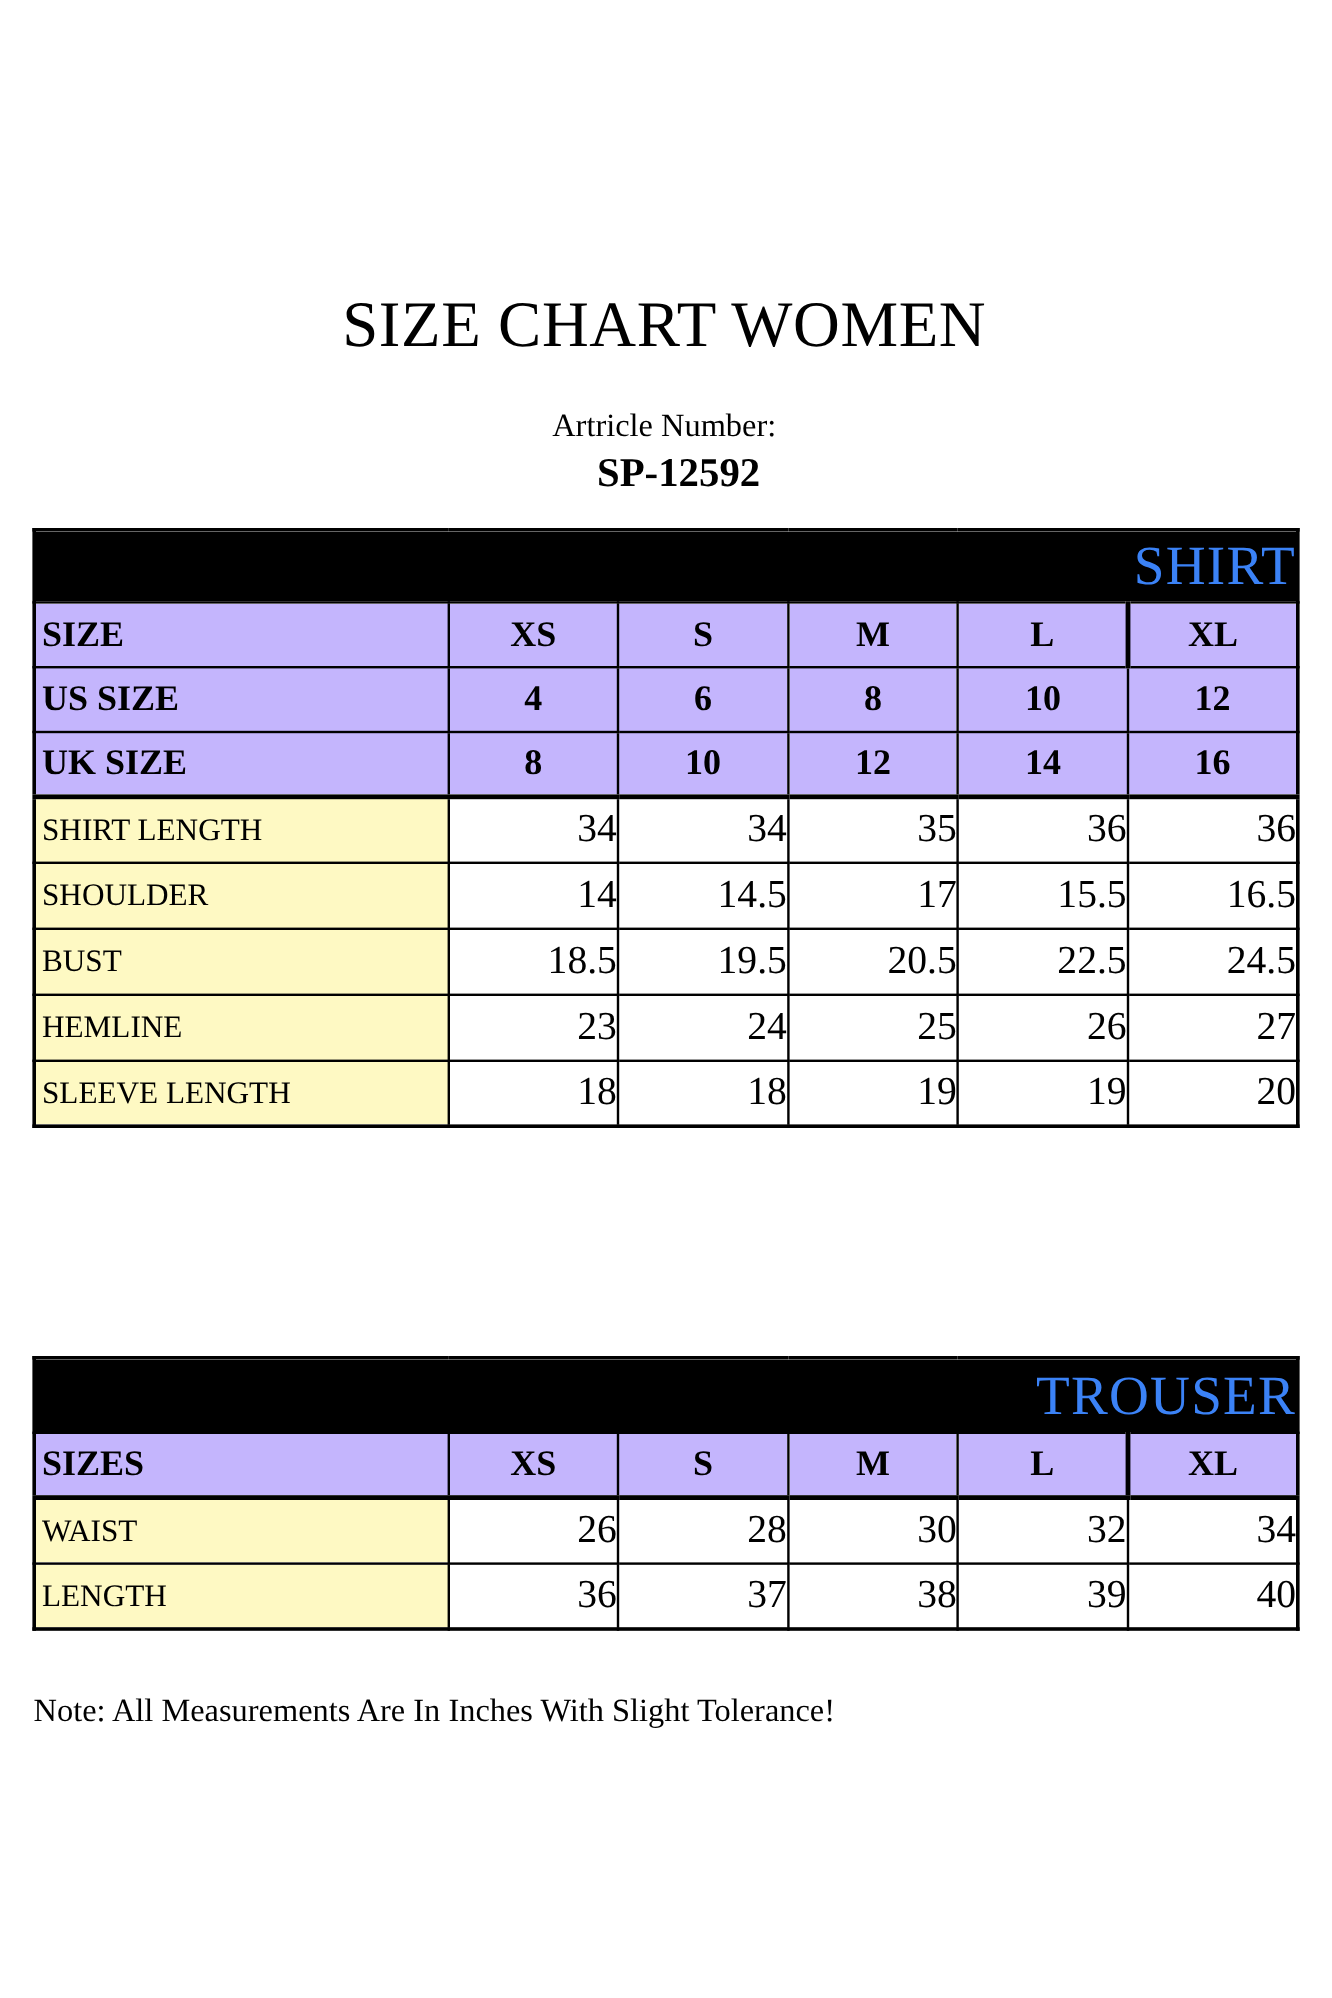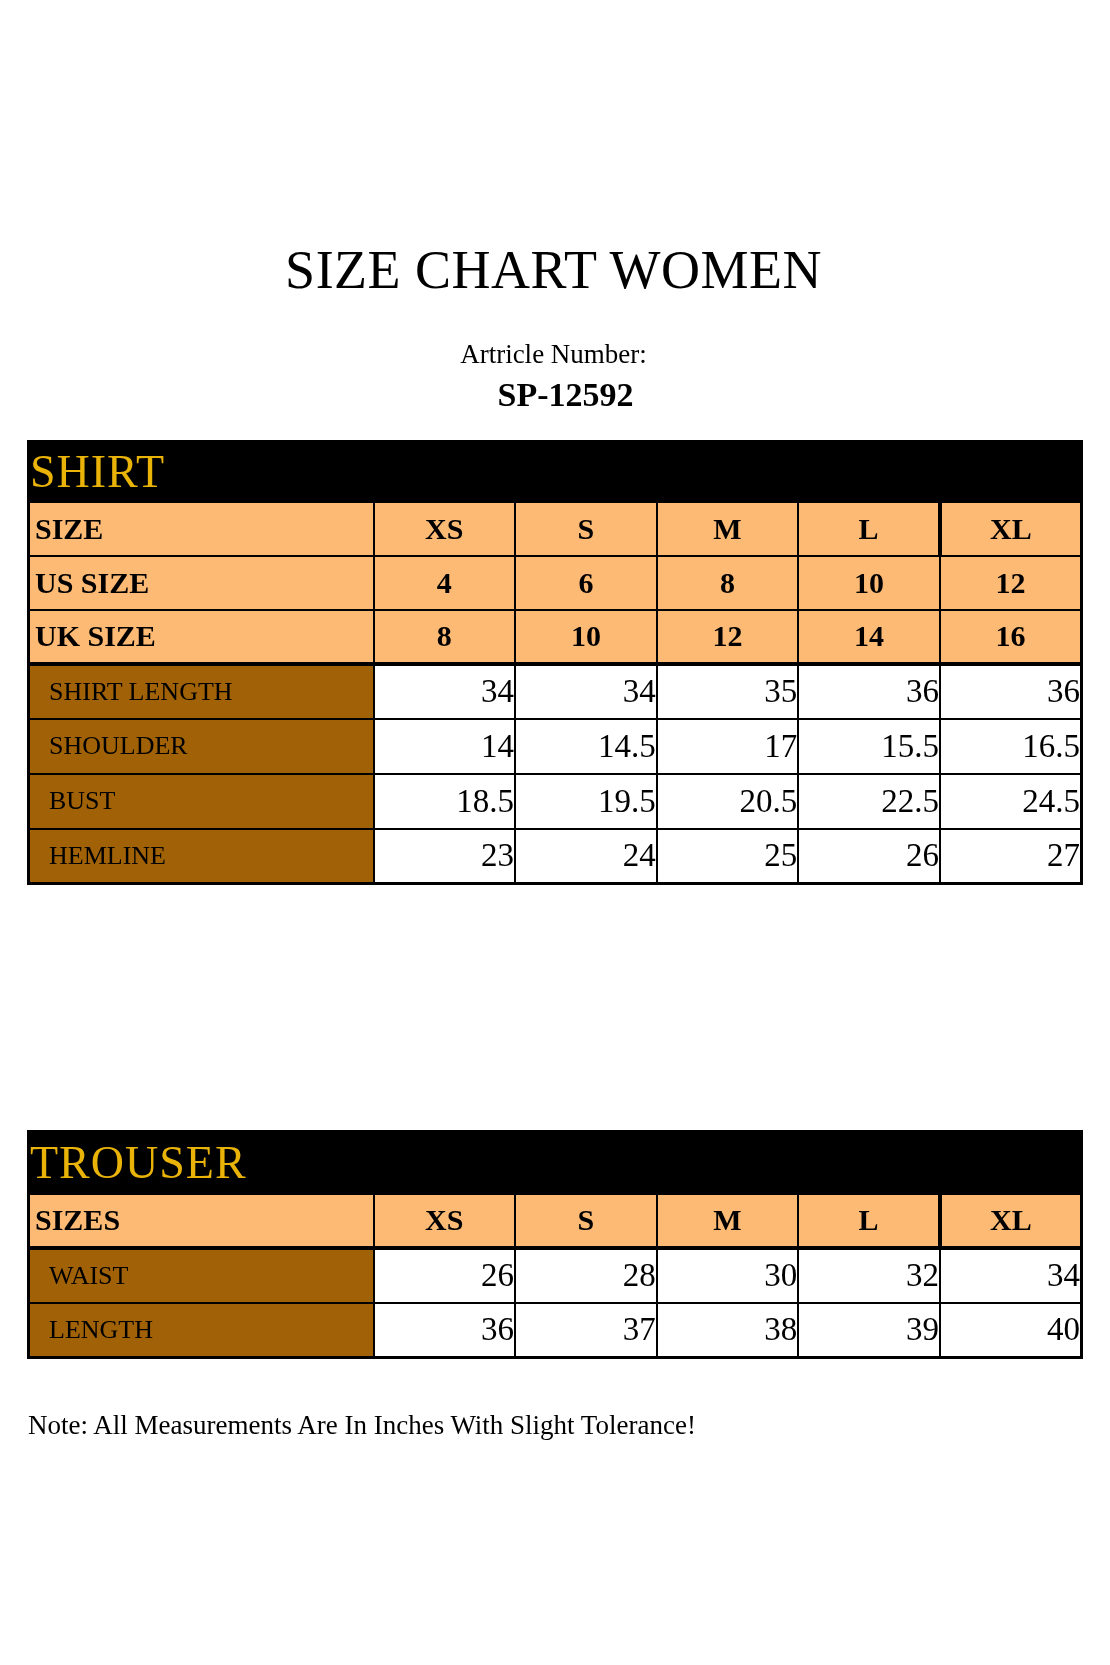--- a/index.html
+++ b/index.html
@@ -70,54 +70,54 @@
   .size-table td {
     border: 2px solid #000000;
     padding: 0;
     overflow: hidden;
     vertical-align: middle;
   }
 
   
   tr.band-row td {
     background: #000000;
-    color: #eab308;
-    text-align: left;
+    color: #3b82f6;
+    text-align: right;
     font-size: 46px;
     line-height: 1;
     height: 60px;
     letter-spacing: 1px;
   }
   tr.band-row.tall td { height: 62px; }
 
   
   tr.hrow { height: 54px; }
   tr.hrow td {
-    background: #fdba74;
+    background: #c4b5fd;
     font-weight: bold;
   }
   tr.hrow td.label-cell {
     font-size: 30px;
     text-align: left;
     padding-left: 5px;
   }
   tr.hrow td.value-cell {
     font-size: 30px;
     text-align: center;
   }
   tr.hrow-last td { border-bottom: 4px solid #000000; }
   td.thick-left { border-left: 4px solid #000000; }
 
   
   tr.mrow { height: 55px; }
   tr.mrow td.label-cell {
-    background: #a16207;
+    background: #fef9c3;
     font-size: 26px;
     text-align: left;
-    padding-left: 19px;
+    padding-left: 5px;
   }
   tr.mrow td.value-cell {
     background: #ffffff;
     font-size: 33px;
     text-align: right;
   }
 
   
   .note {
     position: absolute;
@@ -201,20 +201,28 @@
         <td class="value-cell">24.5</td>
       </tr>
       <tr class="mrow">
         <td class="label-cell">HEMLINE</td>
         <td class="value-cell">23</td>
         <td class="value-cell">24</td>
         <td class="value-cell">25</td>
         <td class="value-cell">26</td>
         <td class="value-cell">27</td>
       </tr>
+      <tr class="mrow">
+        <td class="label-cell">SLEEVE LENGTH</td>
+        <td class="value-cell">18</td>
+        <td class="value-cell">18</td>
+        <td class="value-cell">19</td>
+        <td class="value-cell">19</td>
+        <td class="value-cell">20</td>
+      </tr>
     </tbody>
   </table>
 
   <table class="size-table trouser-table">
     <colgroup>
       <col class="col-label">
       <col class="col-size">
         <col class="col-size">
         <col class="col-size">
         <col class="col-size">

